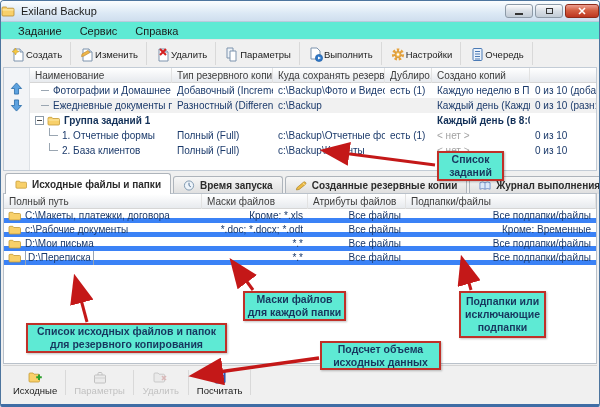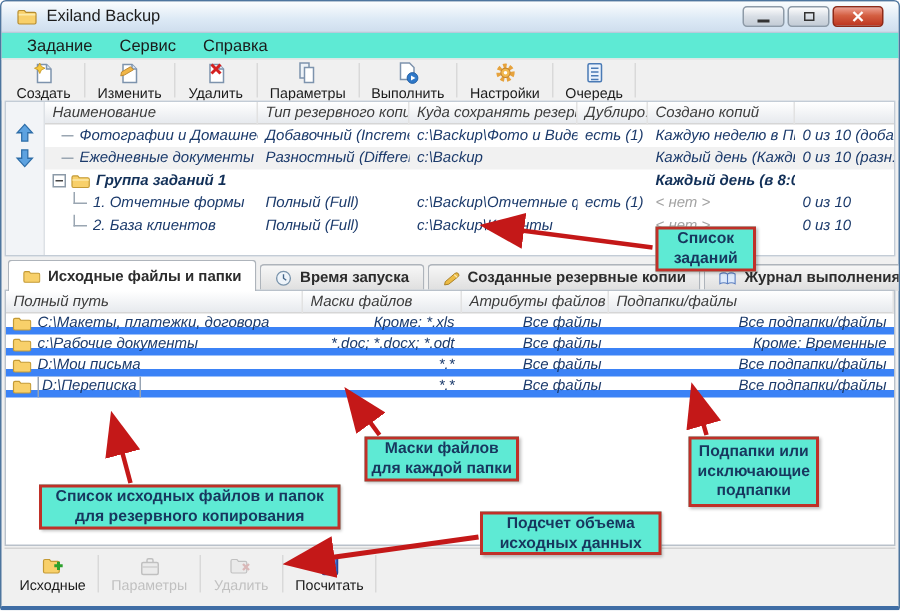--- a/index.html
+++ b/index.html
@@ -11,21 +11,21 @@
     border: 1px solid #4d759e; border-bottom: 3px solid #3f6da5;
     border-radius: 4px 4px 2px 2px;
     background: #f0f0f0; overflow: hidden;
   }
 
   
   .titlebar {
     position:absolute; top:0; left:0; right:0; height:21px;
     background: linear-gradient(#fbfdfe, #dce9f5 60%, #cfdeee);
     border-bottom: 1px solid #b9cadc;
-    display:flex; align-items:center; padding:0 10px;
+    display:flex; align-items:center; padding:0 0;
   }
   .titlebar .app-icon { width:14px; height:12px; margin-right:6px; }
   .title-text { font-size:11px; color:#1c1c1c; }
   .win-controls { margin-left:auto; display:flex; gap:2px; }
   .win-btn {
     width:28px; height:14px; border:1px solid #8d9aa7; border-radius:3px;
     background: linear-gradient(#fdfdfd, #d8dee5 50%, #c3ccd6);
     display:flex; align-items:center; justify-content:center;
   }
   .win-btn.close {
@@ -45,39 +45,39 @@
   }
   .menu-item { font-size:11px; color:#1b1b1b; padding:1px 9px; }
 
   
   .toolbar {
     position:absolute; top:38px; left:0; right:0; height:28px;
     background:#f0f0f0; border-top:1px solid #e6e6e6;
     display:flex; align-items:stretch; padding-left:2px;
   }
   .tb-btn {
-    display:flex; flex-direction:column; align-items:center; 
+    display:flex; flex-direction:row; align-items:center; 
     padding:1px 7px 0; min-width:52px;
   }
   .tb-btn .ico { height:15px; display:flex; align-items:center; }
   .tb-btn .lbl { font-size:9.5px; color:#1b1b1b; margin-top:1px; white-space:nowrap; }
   .tb-sep { width:1px; background:#d9d9d9; margin:2px 1px; }
 
   
   .jobs-panel {
     position:absolute; top:66px; left:2px; right:2px; height:104px;
     background:#fff; border:1px solid #c3ccd6; display:flex;
   }
   .gutter {
     width:26px; background:#f2f4f7; border-right:1px solid #dde1e6;
     display:flex; flex-direction:column; align-items:center; padding-top:14px; gap:4px;
   }
   .gutter svg { width:13px; height:13px; }
   .grid-table { flex:1; overflow:hidden; }
-  .g-head, .g-row { display:grid; align-items:center;font-style:italic; }
+  .g-head, .g-row { display:grid; align-items:center; }
   .jobs-grid { grid-template-columns:142px 101px 112px 47px 98px 1fr; }
   .files-grid { grid-template-columns:198px 106px 98px 1fr; }
   .g-head {
     height:15px;
     background:linear-gradient(#ffffff,#eef0f3 70%,#e7eaee);
     border-bottom:1px solid #d6d6d6;
   }
   .g-head .hc {
     font-size:10px; color:#3c3c3c; padding:0 5px;
     border-right:1px solid #e2e2e2; height:15px; line-height:15px;

